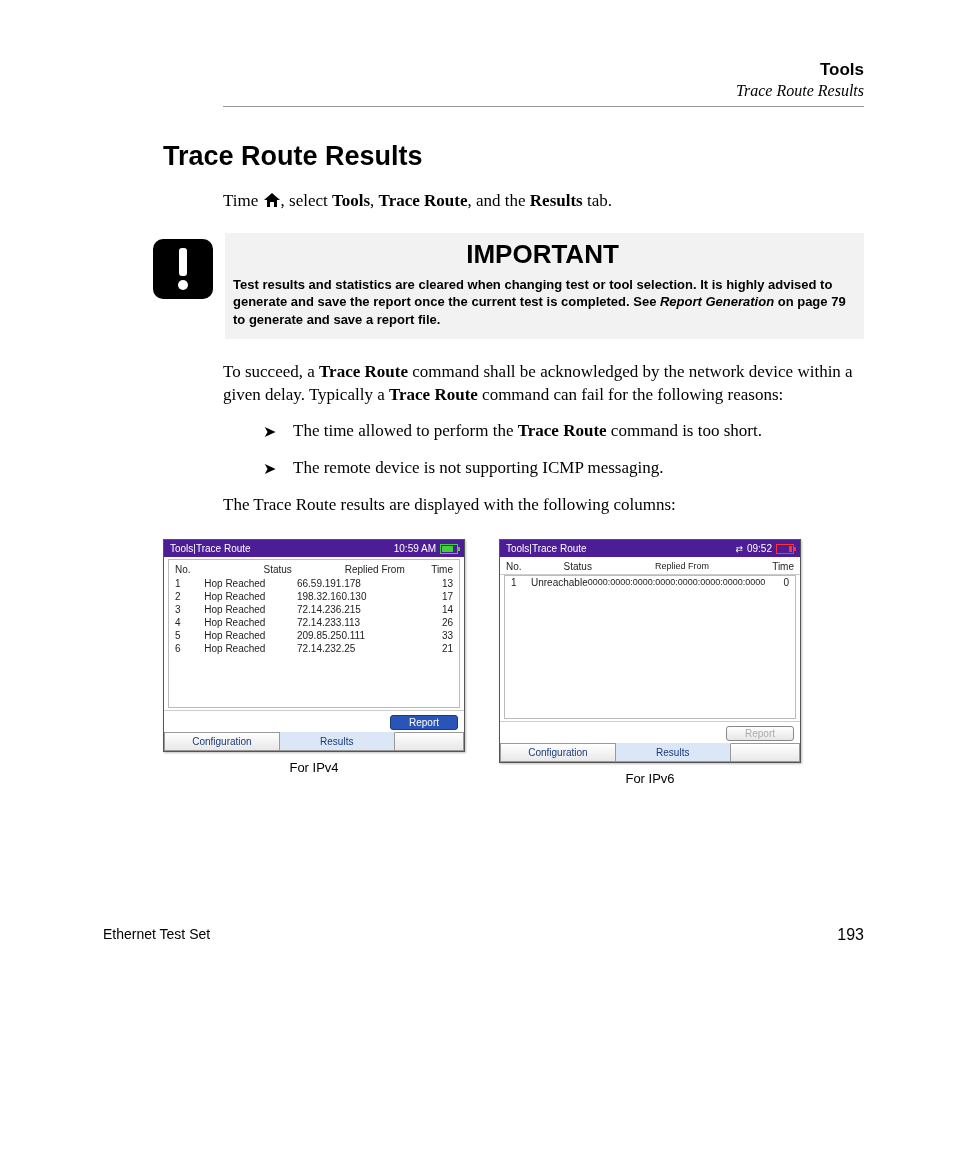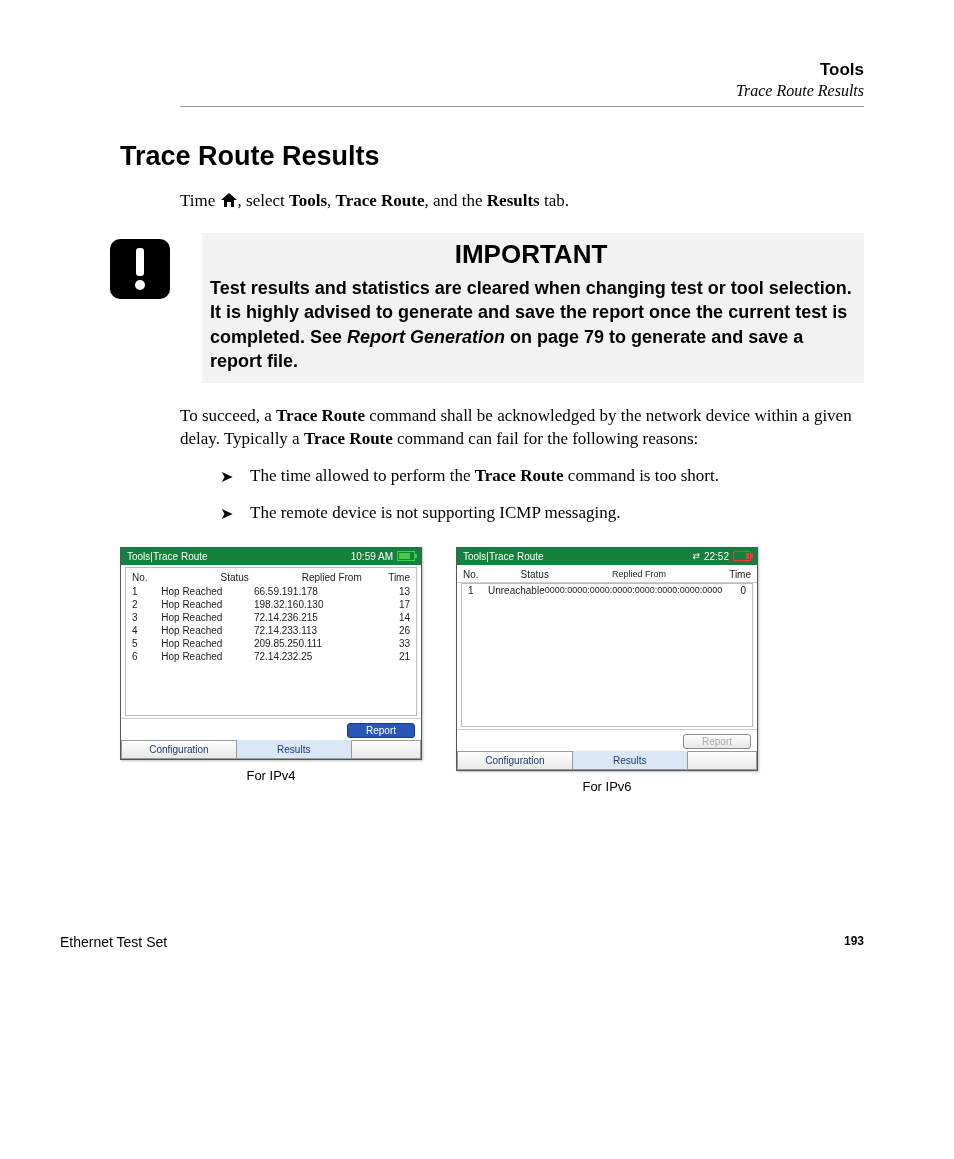--- a/index.html
+++ b/index.html
@@ -4,21 +4,21 @@
 <style>
   body {
     margin: 0;
     padding: 0;
     font-family: Georgia, 'Times New Roman', serif;
     color: #000;
     background: #fff;
     width: 954px;
   }
   .page {
-    padding: 60px 90px 40px 60px;
+    padding: 60px 90px 40px 103px;
     box-sizing: border-box;
     width: 954px;
   }
   .header {
     text-align: right;
     border-bottom: 1px solid #999;
     padding-bottom: 6px;
     margin-bottom: 34px;
     margin-left: 120px;
   }
@@ -59,38 +59,37 @@
     display: flex;
     align-items: center;
     justify-content: center;
     margin: 6px 12px 6px 0;
     background-color: #000;
   }
   .important-row-outer {
     display: flex;
     align-items: flex-start;
     margin: 0 0 22px 50px;
-    gap: 20px;
   }
   .important-text-wrap {
     background: #f2f2f2;
     padding: 6px 12px 10px 8px;
     flex: 1;
   }
   .important-heading {
     font-family: "Segoe UI", Arial, sans-serif;
     font-weight: bold;
     font-size: 26px;
     text-align: center;
     margin-bottom: 6px;
   }
   .important-body {
     font-family: "Segoe UI", Arial, sans-serif;
     font-weight: bold;
-    font-size: 18px;
+    font-size: 13px;
     line-height: 1.35;
   }
   .important-body .ital { font-style: italic; }
   .para {
     margin-bottom: 14px;
   }
   ul.arrows {
     list-style: none;
     padding: 0;
     margin: 8px 0 14px 40px;
@@ -122,21 +121,21 @@
   }
   .shot {
     width: 300px;
     border: 1px solid #555;
     font-family: Tahoma, Arial, sans-serif;
     font-size: 10px;
     background: #fff;
     box-shadow: 1px 1px 2px rgba(0,0,0,0.25);
   }
   .shot-title {
-    background: #15803d;
+    background: #4c1d95;
     color: #fff;
     padding: 3px 6px;
     display: flex;
     justify-content: space-between;
     align-items: center;
     font-size: 10px;
   }
   .shot-title .right { display:flex; align-items:center; gap:4px;}
   .batt {
     width: 16px; height: 8px; border:1px solid #4c4; display:inline-block; position:relative;
@@ -218,21 +217,21 @@
     font-size: 13px;
     margin-top: 8px;
   }
   .footer {
     display: flex;
     justify-content: space-between;
     margin-top: 140px;
     font-size: 14px;
     font-family: "Segoe UI", Arial, sans-serif;
   }
-  .footer .pno { font-weight: bold; font-size: 12px; margin-left: 18px; }
+  .footer .pno { font-weight: normal; font-size: 16px; margin-left: 18px; }
   .results-frame { border:1px solid #bbb; margin:2px 4px 2px; }
 </style>
 </head>
 <body>
 
 <div class="page">
 
   <div class="header">
     <div class="hdr-chapter">Tools</div>
     <div class="hdr-section">Trace Route Results</div>
@@ -265,20 +264,21 @@
     <span>To succeed, a </span><b class="b">Trace Route</b><span> command shall be acknowledged by the network device within a given delay. Typically a </span><b class="b">Trace Route</b><span> command can fail for the following reasons:</span>
   </div>
 
   <div class="body-indent">
     <ul class="arrows">
       <li><span>The time allowed to perform the </span><b class="b">Trace Route</b><span> command is too short.</span></li>
       <li><span>The remote device is not supporting ICMP messaging.</span></li>
     </ul>
   </div>
 
+  <div class="body-indent para">The Trace Route results are displayed with the following columns:</div>
 
   <div class="screens">
 
     <div class="shot-wrap">
       <div class="shot v4">
         <div class="shot-title">
           <span>Tools|Trace Route</span>
           <span class="right">
             <span>10:59 AM</span>
             <span class="batt">
@@ -343,21 +343,21 @@
       </div>
       <div class="caption">For IPv4</div>
     </div>
 
     <div class="shot-wrap">
       <div class="shot v6">
         <div class="shot-title">
           <span>Tools|Trace Route</span>
           <span class="right">
             <span style="font-size:9px;">⇄</span>
-            <span>22:52</span>
+            <span>09:52</span>
             <span class="batt low">
                 <span class="batt-fill"></span>
               </span>
           </span>
         </div>
         <div class="col-head" style="border-bottom:1px solid #ccc;">
           <span class="c-no">No.</span>
           <span class="c-stat">Status</span>
           <span class="c-from" style="text-align:center">Replied From</span>
           <span class="c-time">Time</span>

